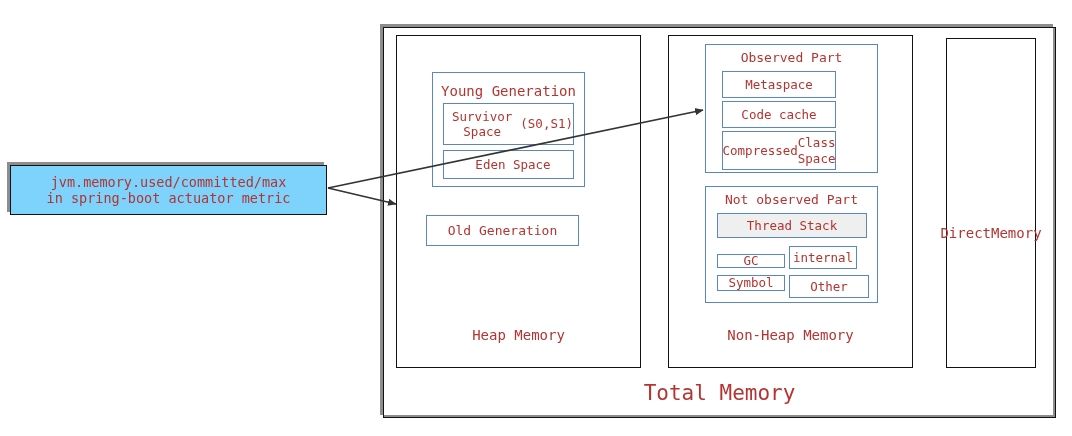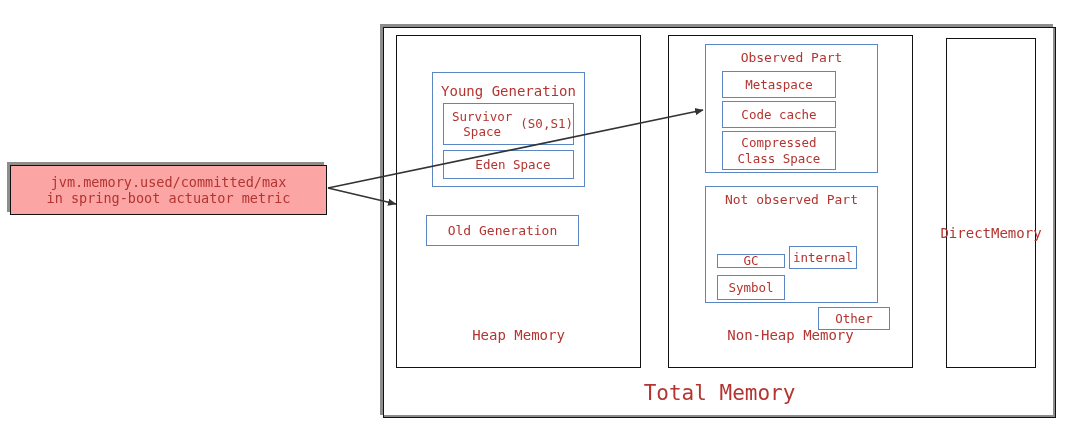--- a/index.html
+++ b/index.html
@@ -26,21 +26,21 @@
     left:380px;top:24px;width:673px;height:391px;
     background:#8d8d8d;
   }
 
   
   .ctr{display:flex;align-items:center;justify-content:center;text-align:center;line-height:1.22;}
 
   
   #metric-label{
     left:10px;top:165px;width:317px;height:50px;
-    border:1.6px solid #111111;background:#fca5a5;
+    border:1.6px solid #111111;background:#7dd3fc;
     font-size:13.5px;
   }
   #metric-label-shadow{left:7px;top:162px;width:317px;height:50px;background:#8d8d8d;}
   #metric-label .ln{display:block;white-space:pre;}
 
   .sect-title{font-size:14px;}
   .leaf{font-size:12.5px;}
   .grpttl{font-size:13px;}
 </style>
 </head>
@@ -75,39 +75,42 @@
 
   <div class="abs blueborder" style="left:705px;top:44px;width:173px;height:129px;"></div>
   <div class="abs ctr grpttl redtext" style="left:705px;top:48px;width:173px;height:20px;">Observed Part</div>
 
   <div class="abs blueborder ctr" style="left:722px;top:71px;width:114px;height:27px;">
     <span class="leaf redtext">Metaspace</span>
   </div>
   <div class="abs blueborder ctr" style="left:722px;top:101px;width:114px;height:27px;">
     <span class="leaf redtext">Code cache</span>
   </div>
-  <div class="abs blueborder ctr" style="left:722px;top:131px;width:114px;height:39px;flex-direction:column;">
+  <div class="abs blueborder ctr" style="left:722px;top:131px;width:114px;height:39px;">
     <span class="leaf redtext">Compressed</span>
     <span class="leaf redtext">Class Space</span>
   </div>
 
   <div class="abs blueborder" style="left:705px;top:186px;width:173px;height:117px;"></div>
   <div class="abs ctr grpttl redtext" style="left:705px;top:190px;width:173px;height:20px;">Not observed Part</div>
 
+  <div class="abs blueborder ctr" style="left:717px;top:213px;width:150px;height:25px;background:#efefef;">
+    <span class="leaf redtext">Thread Stack</span>
+  </div>
 
   <div class="abs blueborder ctr" style="left:717px;top:254px;width:68px;height:14px;">
     <span class="leaf redtext">GC</span>
   </div>
   <div class="abs blueborder ctr" style="left:789px;top:246px;width:68px;height:23px;">
     <span class="leaf redtext">internal</span>
   </div>
-  <div class="abs blueborder ctr" style="left:717px;top:275px;width:68px;height:25px;">
+  <div class="abs blueborder ctr" style="left:717px;top:275px;width:68px;height:16px;">
     <span class="leaf redtext">Symbol</span>
   </div>
-  <div class="abs blueborder ctr" style="left:818px;top:275px;width:72px;height:23px;margin-top:32px;">
+  <div class="abs blueborder ctr" style="left:789px;top:275px;width:80px;height:23px;">
     <span class="leaf redtext">Other</span>
   </div>
 
   <div class="abs ctr sect-title redtext" style="left:668px;top:325px;width:245px;height:22px;">Non-Heap Memory</div>
 
   <div class="abs blackborder" style="left:946px;top:38px;width:90px;height:330px;"></div>
   <div class="abs ctr sect-title redtext" style="left:946px;top:176px;width:90px;height:44px;flex-direction:row;margin-top:36px;">
     <span>Direct</span>
     <span>Memory</span>
   </div>

